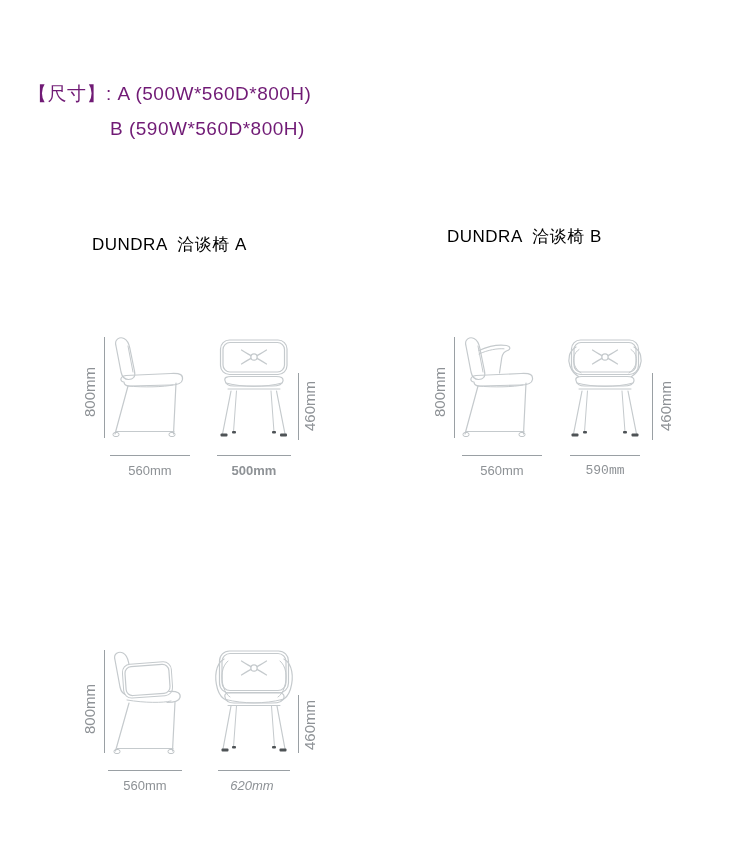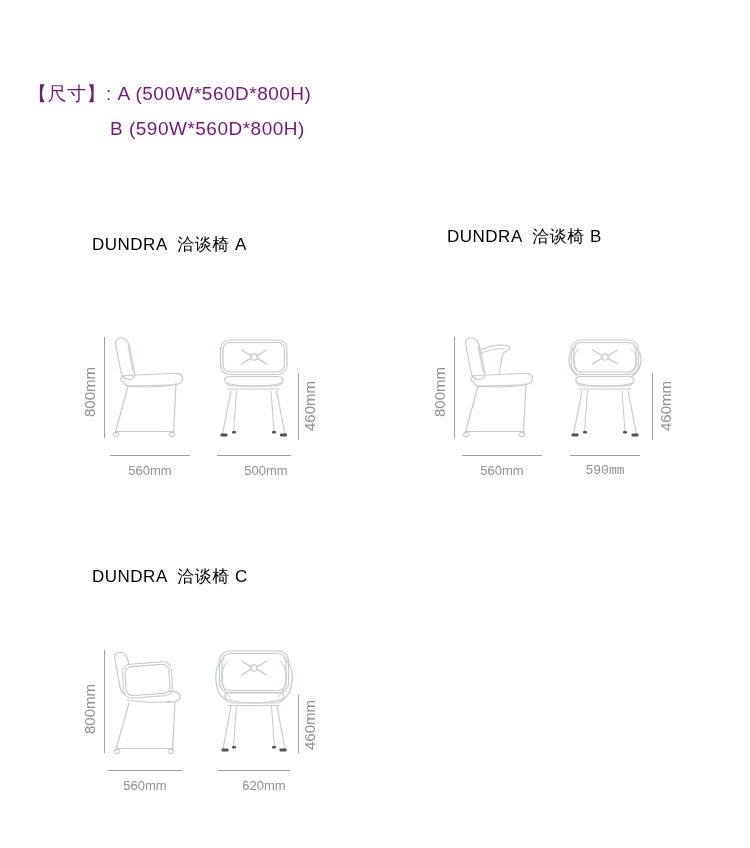--- a/index.html
+++ b/index.html
@@ -32,21 +32,20 @@
 
 <div class="page">
 
   <div class="size-header">
     <div class="size-line">【尺寸】: A (500W*560D*800H)</div>
     <div class="size-line indent">B (590W*560D*800H)</div>
   </div>
 
   <div class="sec-title" style="left:92px;top:233px;">DUNDRA  洽谈椅 A</div>
   <div class="sec-title" style="left:447px;top:225px;">DUNDRA  洽谈椅 B</div>
-  <div class="sec-title" style="left:92px;top:565px;">DUNDRA  洽谈椅 C</div>
 
   <div class="fig" style="left:75px;top:330px;">
     <div class="vdim" style="left:29px;top:7px;height:101px;"></div>
     <div class="vlabel" style="left:-17px;top:54px;">800mm</div>
 
     <svg class="chair-svg" style="left:30px;top:3px;" width="84" height="110" viewBox="0 0 84 110">
       <g>
         <path d="M11,13 C9,6 15,3.5 19,5.5 C23,7.5 24,11 24.8,15 L29.5,38 C30.8,44 28,46.5 23.5,46.5 C19,46.5 17,43.5 16,39 Z"></path>
         <path class="thin" d="M23,13 L28,39"></path>
       </g>
@@ -91,21 +90,21 @@
         <rect class="foot" x="55" y="97" width="4" height="2.5" rx="1"></rect>
       </g>
     </svg>
 
     <div class="vdim" style="left:223px;top:43px;height:67px;"></div>
     <div class="vlabel" style="left:203px;top:68px;">460mm</div>
 
     <div class="hdim" style="left:35px;top:125px;width:80px;"></div>
     <div class="hlabel" style="left:30px;top:132px;width:90px;">560mm</div>
     <div class="hdim" style="left:142px;top:125px;width:74px;"></div>
-    <div class="hlabel" style="left:149px;top:132px;width:84px;">500mm</div>
+    <div class="hlabel" style="left:137px;top:132px;width:84px;font-weight:bold;">500mm</div>
   </div>
 
   <div class="fig" style="left:425px;top:330px;">
     <div class="vdim" style="left:29px;top:7px;height:101px;"></div>
     <div class="vlabel" style="left:-17px;top:54px;">800mm</div>
 
     <svg class="chair-svg" style="left:30px;top:3px;" width="84" height="110" viewBox="0 0 84 110">
       <g>
         <path d="M11,13 C9,6 15,3.5 19,5.5 C23,7.5 24,11 24.8,15 L29.5,38 C30.8,44 28,46.5 23.5,46.5 C19,46.5 17,43.5 16,39 Z"></path>
         <path class="thin" d="M23,13 L28,39"></path>
@@ -234,16 +233,16 @@
         <rect class="foot" x="59" y="99" width="4" height="2.5" rx="1"></rect>
       </g>
     </svg>
 
     <div class="vdim" style="left:223px;top:50px;height:58px;"></div>
     <div class="vlabel" style="left:203px;top:72px;">460mm</div>
 
     <div class="hdim" style="left:33px;top:125px;width:74px;"></div>
     <div class="hlabel" style="left:28px;top:132px;width:84px;">560mm</div>
     <div class="hdim" style="left:143px;top:125px;width:72px;"></div>
-    <div class="hlabel" style="left:148px;top:132px;width:82px;">620mm</div>
+    <div class="hlabel" style="left:136px;top:132px;width:82px;font-style:italic;">620mm</div>
   </div>
 
 </div>
 
 </body></html>

